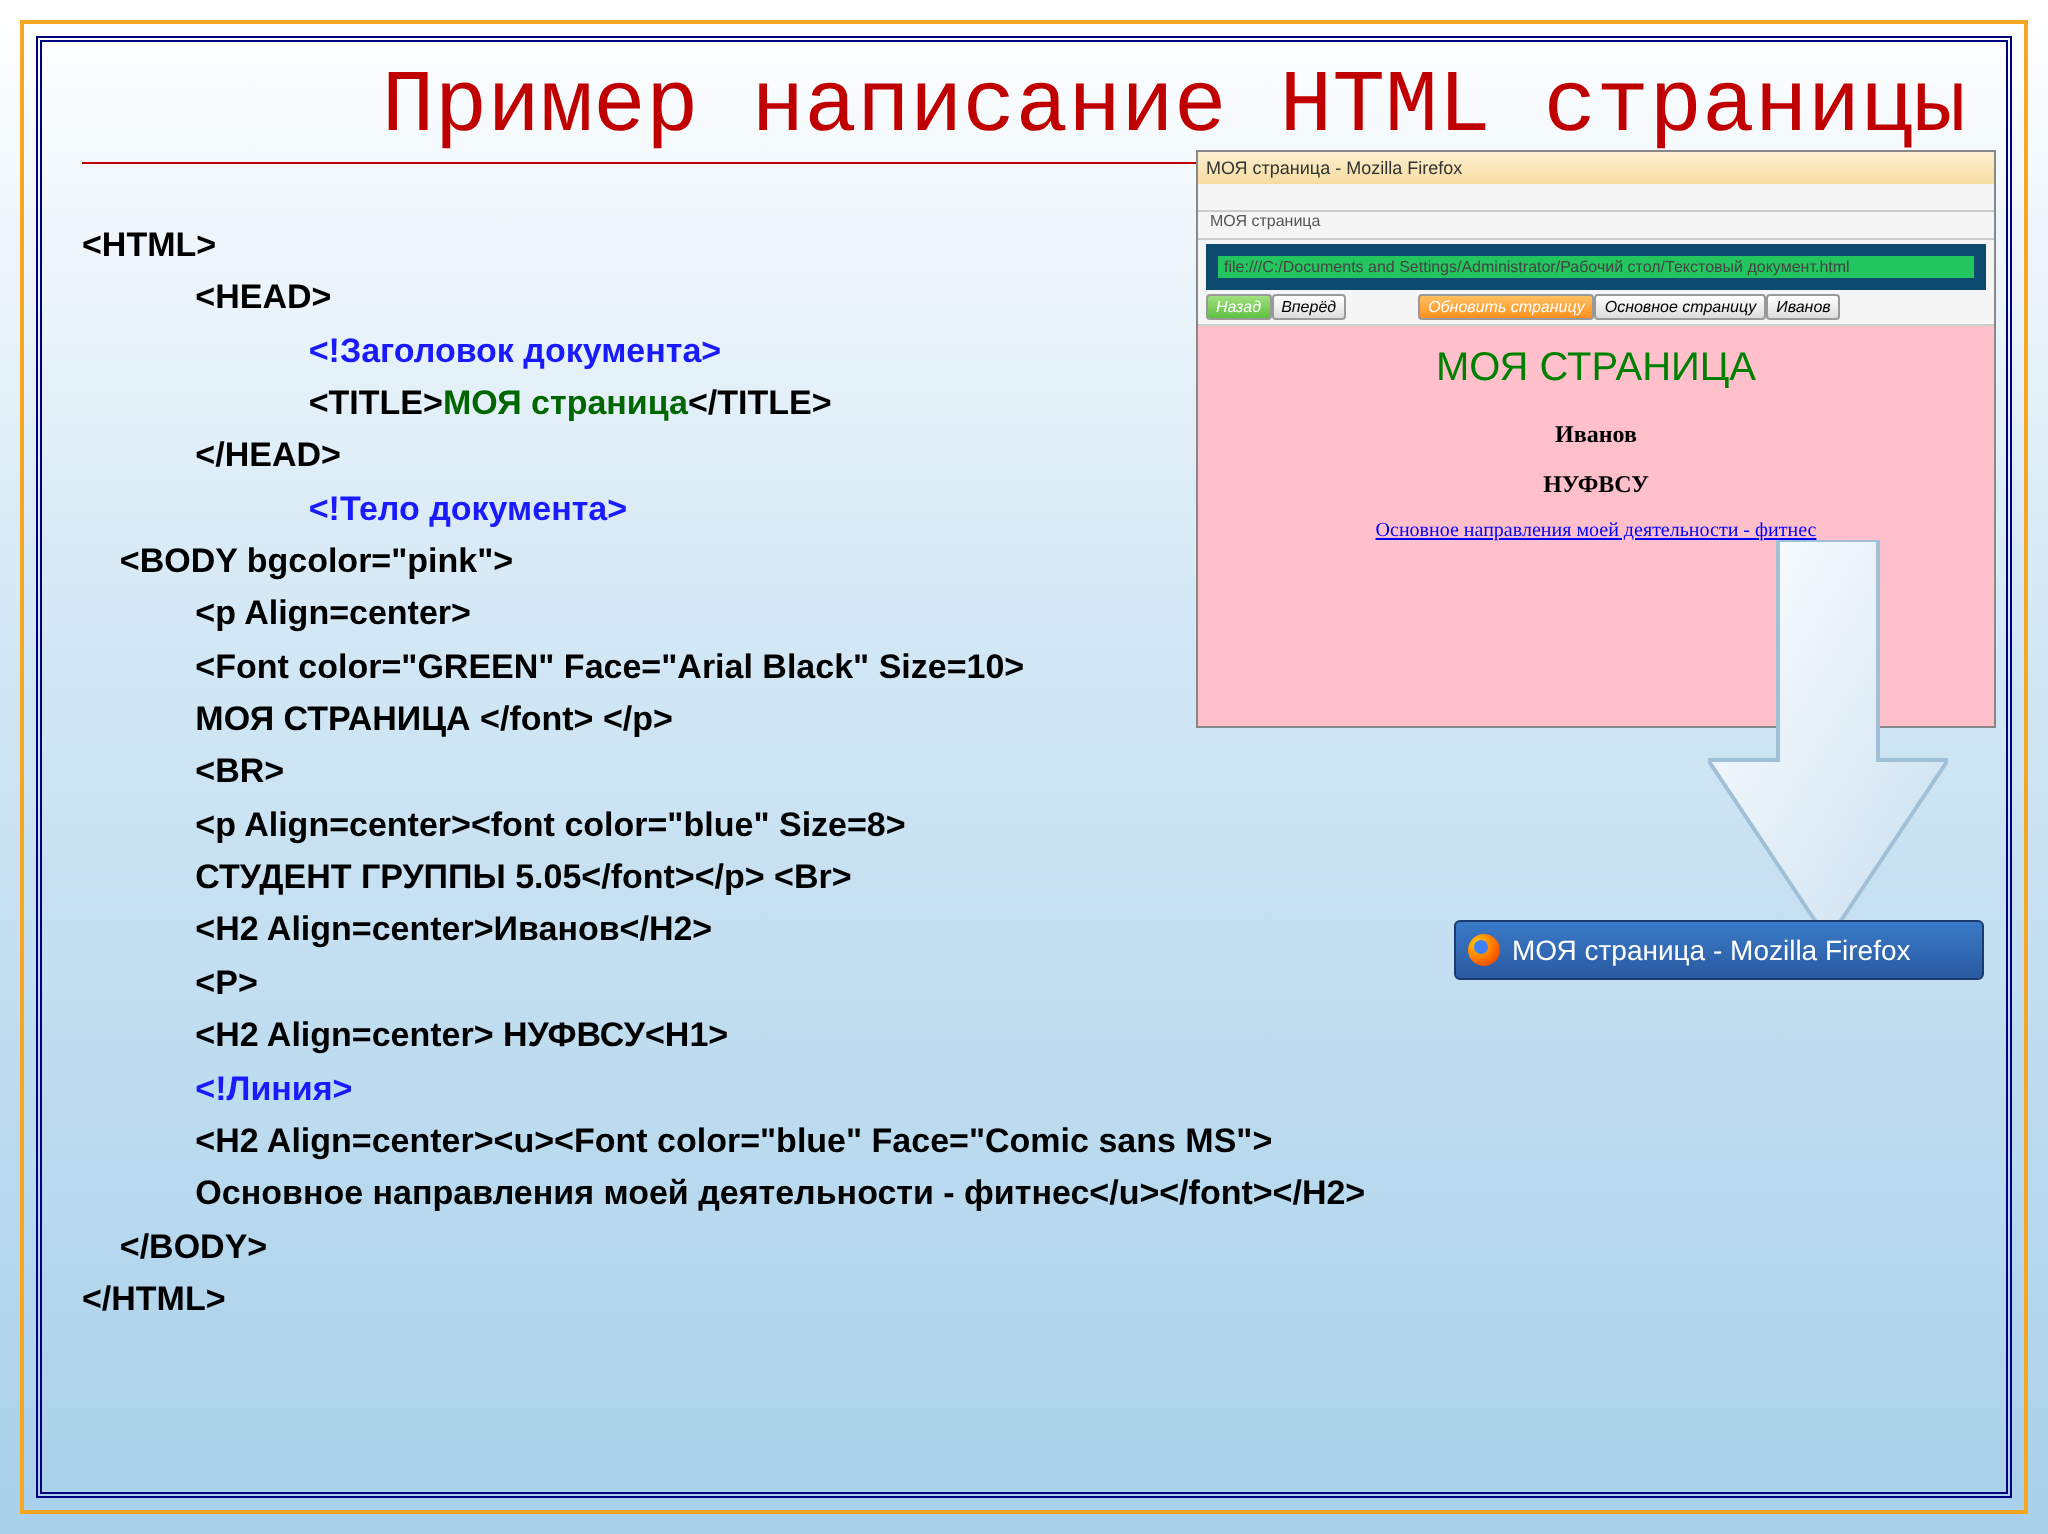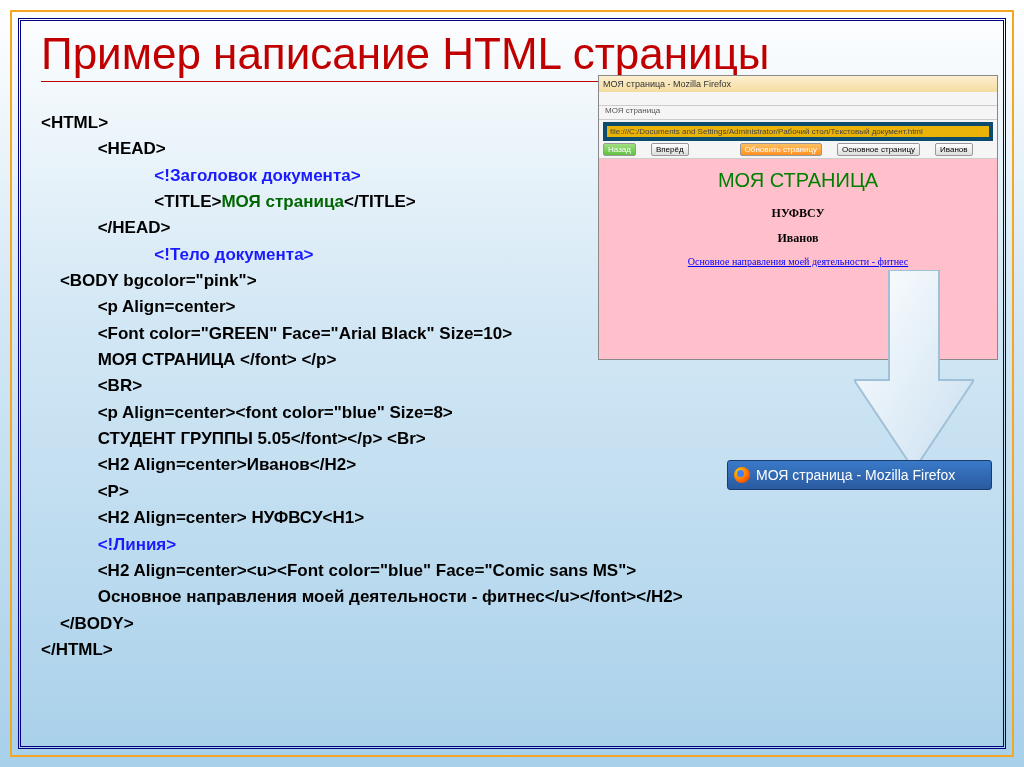--- a/index.html
+++ b/index.html
@@ -22,25 +22,25 @@
   .inner-border {
     position: absolute;
     top: 18px;
     left: 18px;
     right: 18px;
     bottom: 18px;
     border: 3px double #000080;
     padding: 8px 20px;
   }
   .slide-title {
-    font-family: Liberation Sans, sans-serif;
+    font-family: Liberation Mono, monospace;
     color: #c00000;
     font-size: 44px;
     font-weight: normal;
-    text-align: left;
+    text-align: right;
     margin-bottom: 8px;
     border-bottom: 1px solid #c00000;
     padding-bottom: 2px;
   }
   .code-block {
     font-family: Arial, sans-serif;
     font-size: 17px;
     font-weight: bold;
     line-height: 1.55;
     color: #000;
@@ -79,30 +79,31 @@
     padding-left: 6px;
     font-size: 8px;
     color: #555;
   }
   .bp-toolbar {
     background: #f5f5f5;
     padding: 2px 4px;
     border-bottom: 1px solid #ccc;
   }
   .bp-addr {
-    background: #eab308;
-    border: 4px solid #0c4a6e;
+    background: #22c55e;
+    border: 6px solid #0c4a6e;
     font-size: 8px;
     padding: 1px 3px;
     color: #444;
     margin-bottom: 2px;
   }
   .bp-btns {
     display: flex;
-    gap: 15px;
+    gap: 0;
+    font-style: italic;
   }
   .bp-btn {
     font-size: 8px;
     padding: 1px 4px;
     border: 1px solid #999;
     background: linear-gradient(#fff,#ddd);
     border-radius: 2px;
   }
   .bp-btn.orange { background: linear-gradient(#ffc060,#ff9020); color:#fff;margin-left:36px; }
   .bp-btn.green { background: linear-gradient(#a0e080,#60c040); color:#fff; }
@@ -225,22 +226,22 @@
     <div class="bp-btns">
       <div class="bp-btn green">Назад</div>
       <div class="bp-btn">Вперёд</div>
       <div class="bp-btn orange">Обновить страницу</div>
       <div class="bp-btn">Основное страницу</div>
       <div class="bp-btn">Иванов</div>
     </div>
   </div>
   <div class="bp-content">
     <div class="bp-h1">МОЯ СТРАНИЦА</div>
+    <div class="bp-h3">Иванов</div>
     <div class="bp-h3">НУФВСУ</div>
-    <div class="bp-h3">Иванов</div>
     <div class="bp-link">Основное направления моей деятельности - фитнес</div>
   </div>
 </div>
 
 <div class="arrow">
   <svg viewBox="0 0 120 200">
     <defs>
       <linearGradient id="ag" x1="0" y1="0" x2="1" y2="1">
         <stop offset="0%" stop-color="#ffffff"></stop>
         <stop offset="100%" stop-color="#c8dff0"></stop>

